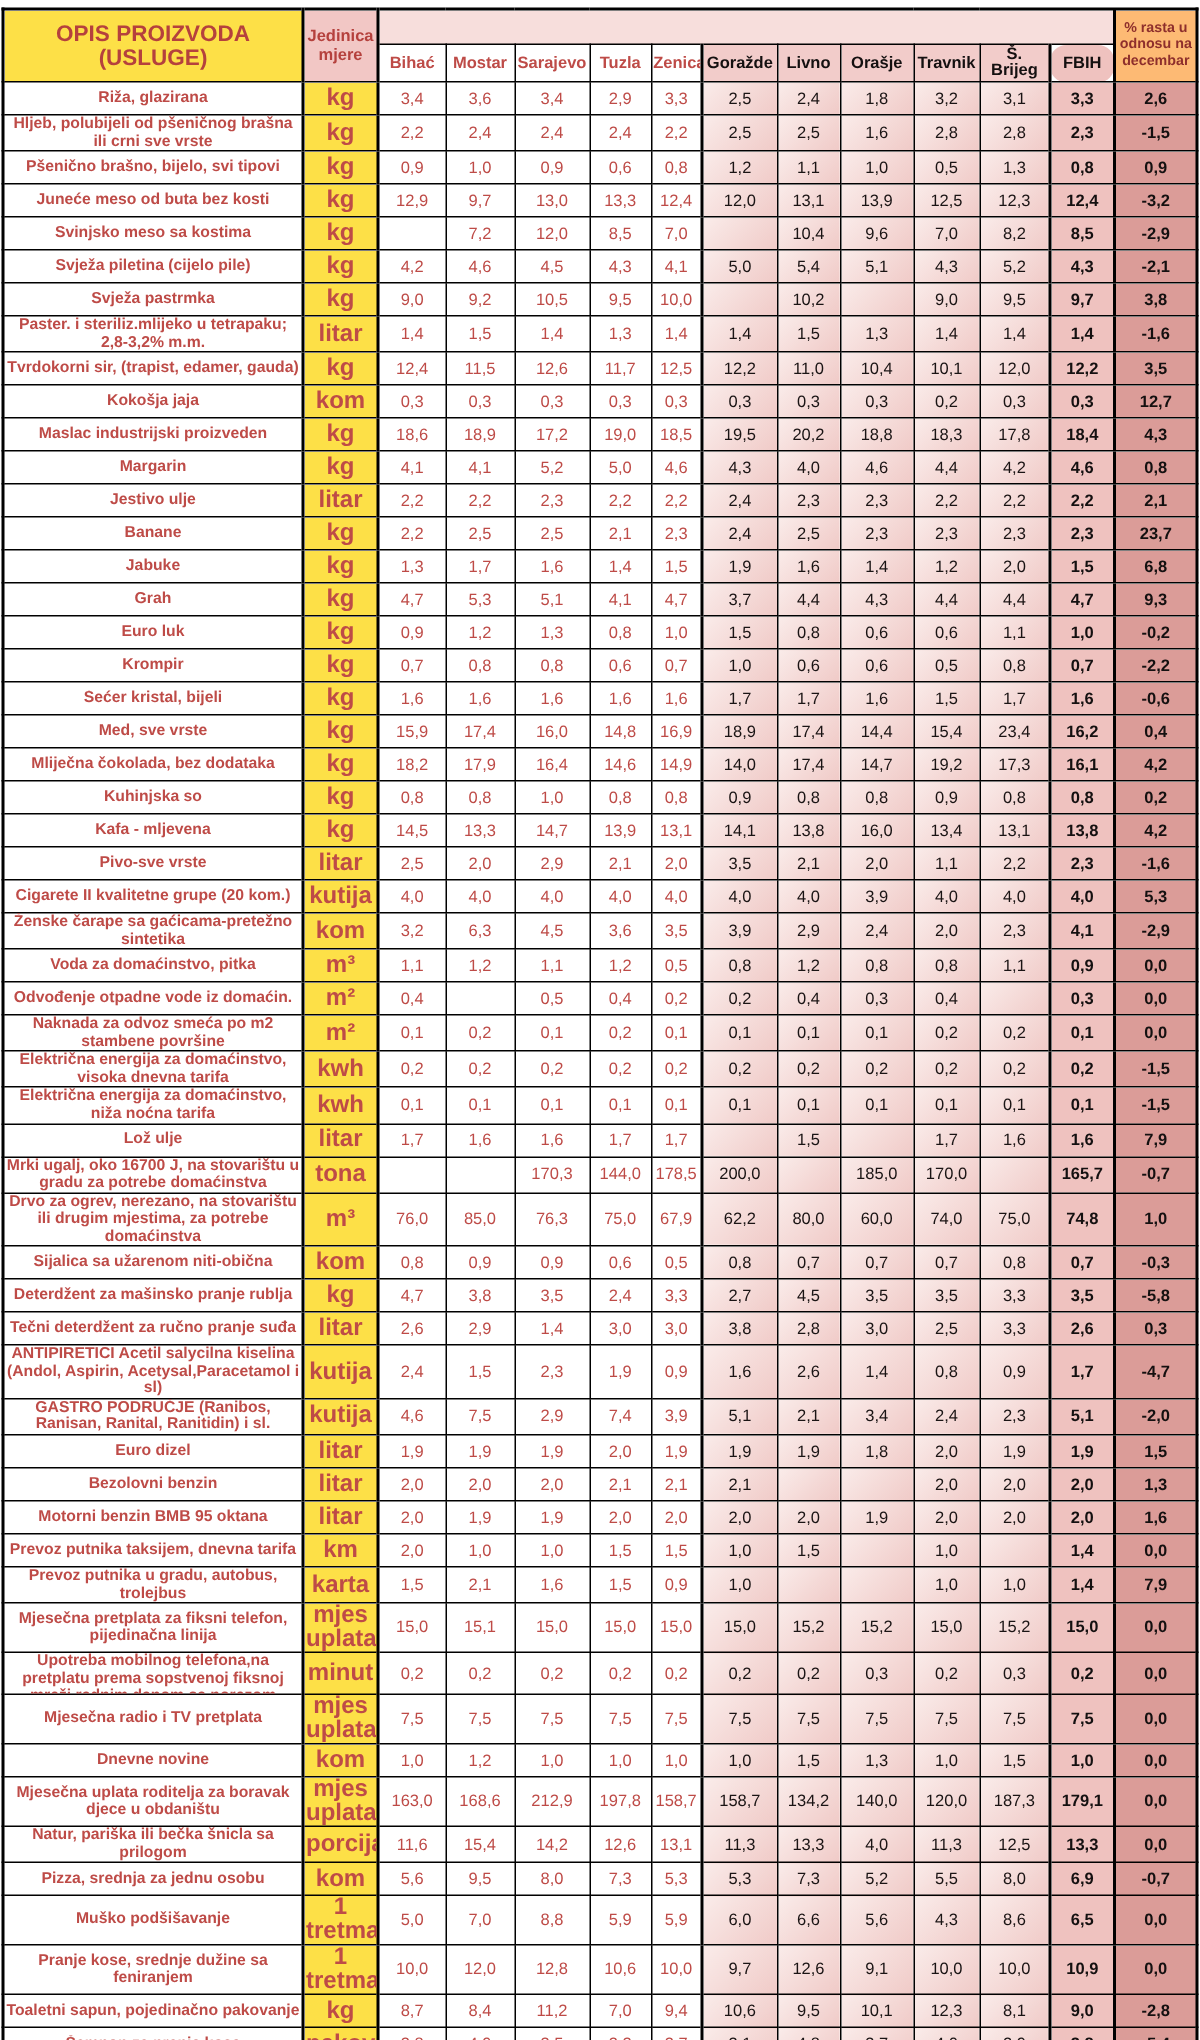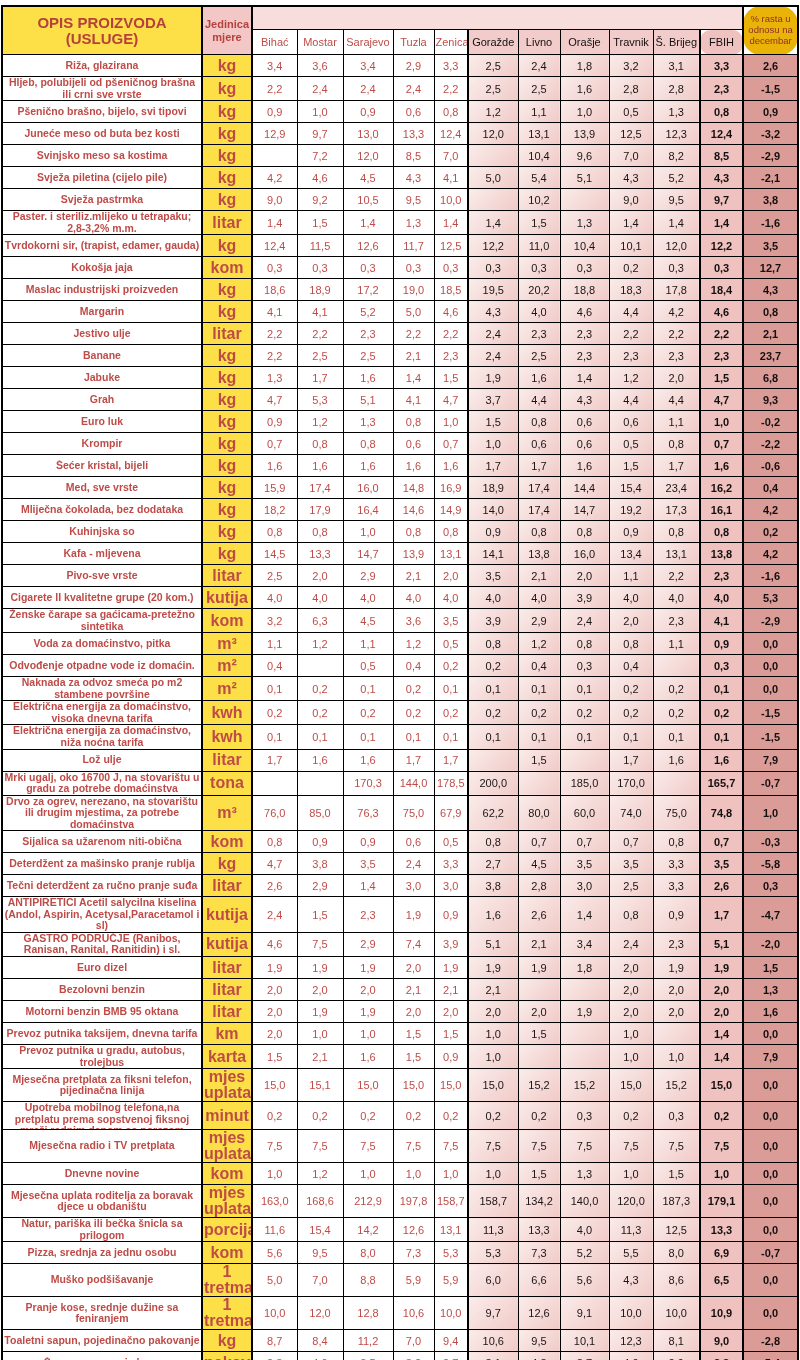--- a/index.html
+++ b/index.html
@@ -24,43 +24,43 @@
     border:2px solid #000;
   }
   th,td{
     border:1px solid #000;
     padding:0 1px;
     text-align:center;vertical-align:middle;
     overflow:hidden;
   }
   
   .b-left-2{border-left:2px solid #000;}
-  thead th{font-weight:normal;}
+  thead th{font-weight:bold;}
   .h-product{
     background:#fde047;color:#B5413D;
     font-size:15px;font-weight:bold;line-height:1.05;
   }
   .h-unit{
     background:#F2C7C5;color:#B5413D;
     font-size:11px;font-weight:bold;line-height:1.1;
   }
   .h-band{background:#F7DEDC;height:22px;}
   .h-city{
     height:24px;font-size:11px;line-height:1;
     background:#ffffff;color:#BE4B47;
   }
   .h-city.pink{
     background:#F2CCCA;color:#141010;
   }
   .h-city.fbih{
     background:#EFC2BF;color:#141010;border-radius:11px;
   }
   .h-growth{
-    background:#eab308;color:#8E2F2C;
-    font-size:9.5px;line-height:1.15;font-weight:normal;border-radius:18px;
+    background:#fdba74;color:#8E2F2C;
+    font-size:9.5px;line-height:1.15;font-weight:bold;
   }
   tbody td{height:21px;font-size:11px;}
   .c-label{
     background:#ffffff;color:#BE4B47;
     font-weight:bold;font-size:10.5px;line-height:1.1;margin-top:16px;
   }
   .c-label .lbl{max-height:40px;overflow:hidden;}
   .c-label .lbl.clip{max-height:27px;}
   .c-unit{
     background:#fde047;color:#BE4B47;

